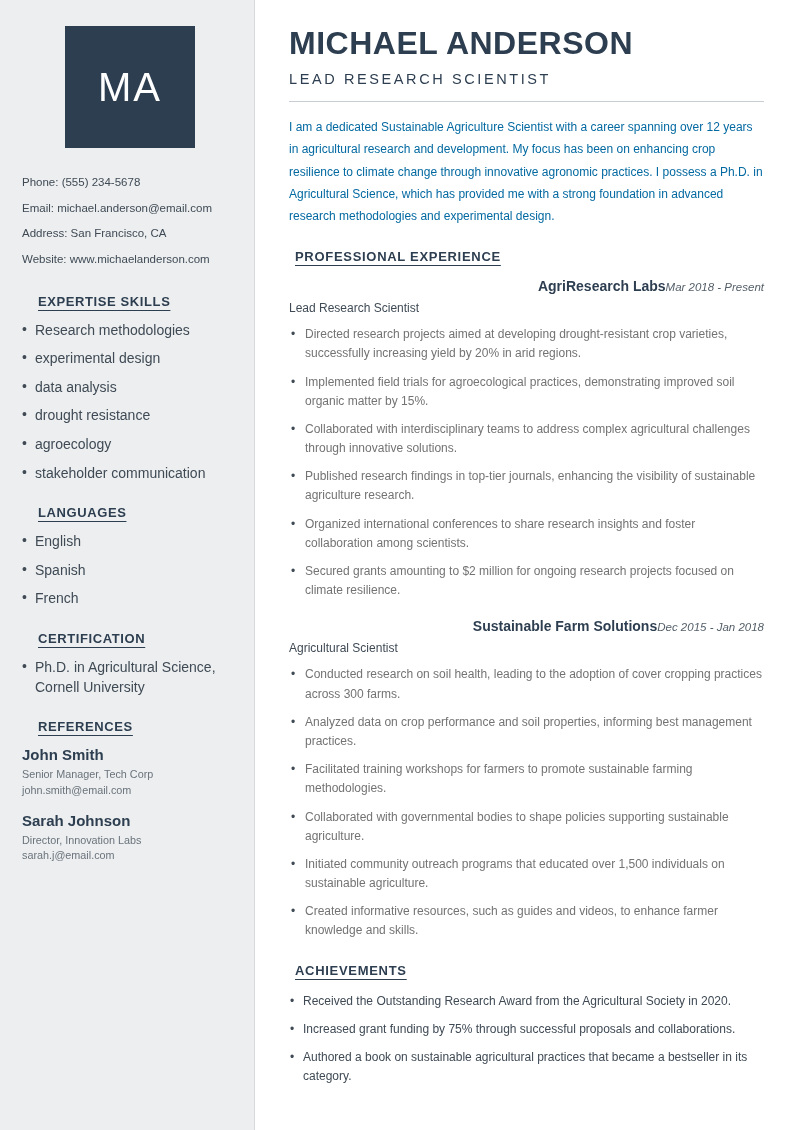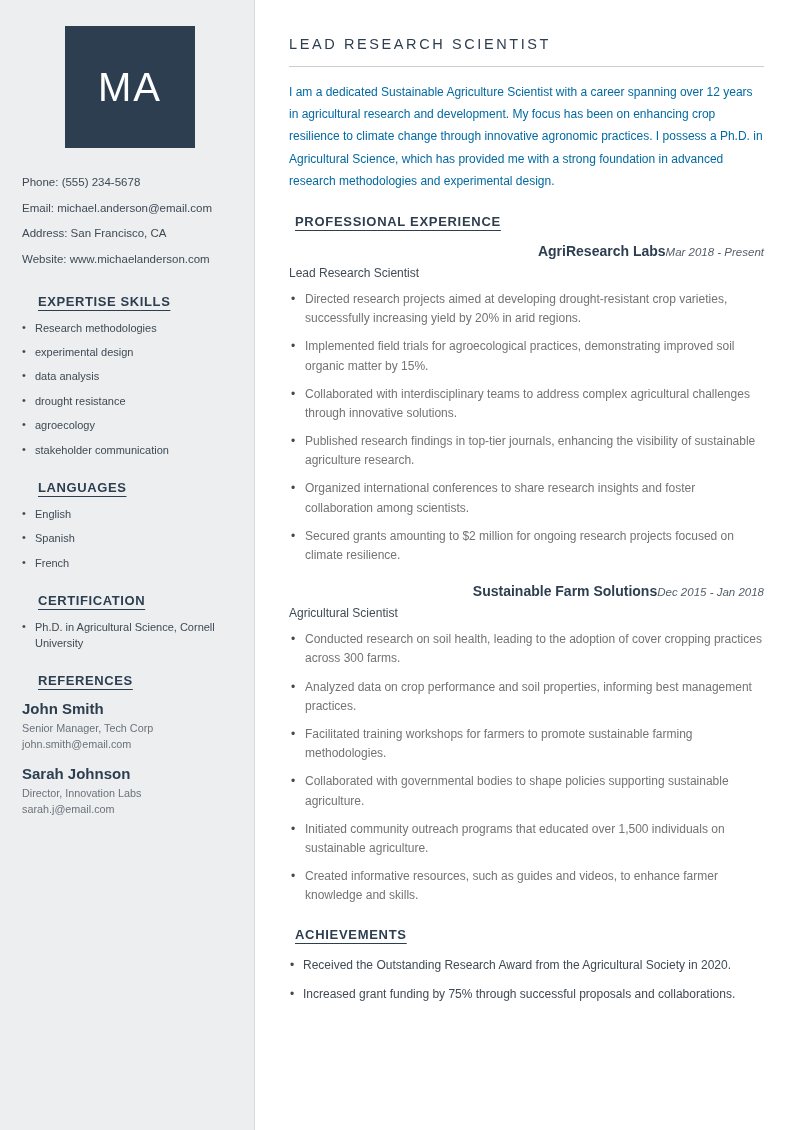--- a/index.html
+++ b/index.html
@@ -54,21 +54,21 @@
     font-weight: bold;
     color: #2d3e50;
     letter-spacing: 0.6px;
     text-decoration: underline;
     text-underline-offset: 4px;
     margin: 22px 0 12px 16px;
   }
   .side-heading:first-of-type { margin-top: 0; }
   ul.bullets { list-style: none; }
   ul.bullets li {
-    font-size: 11px;
+    font-size: 14px;
     color: #3f4a55;
     line-height: 1.4;
     margin-bottom: 9px;
     padding-left: 13px;
     position: relative;
   }
   ul.bullets li:before {
     content: "\2022";
     position: absolute;
     left: 0;
@@ -232,20 +232,21 @@
         <div class="ref-name">Sarah Johnson</div>
         <div class="ref-role">Director, Innovation Labs</div>
         <div class="ref-email">sarah.j@email.com</div>
       </div>
     </div>
 
   </aside>
 
   <main class="main">
 
+    <h1 class="name">MICHAEL ANDERSON</h1>
     <div class="title">LEAD RESEARCH SCIENTIST</div>
     <p class="summary">I am a dedicated Sustainable Agriculture Scientist with a career spanning over 12 years in agricultural research and development. My focus has been on enhancing crop resilience to climate change through innovative agronomic practices. I possess a Ph.D. in Agricultural Science, which has provided me with a strong foundation in advanced research methodologies and experimental design.</p>
 
     <h2 class="section-heading">PROFESSIONAL EXPERIENCE</h2>
 
     <div class="job">
       <div class="job-head">
         <span class="job-company">AgriResearch Labs</span>
         <span class="job-dates">Mar 2018 - Present</span>
       </div>
@@ -273,16 +274,17 @@
         <li>Collaborated with governmental bodies to shape policies supporting sustainable agriculture.</li>
         <li>Initiated community outreach programs that educated over 1,500 individuals on sustainable agriculture.</li>
         <li>Created informative resources, such as guides and videos, to enhance farmer knowledge and skills.</li>
       </ul>
     </div>
 
     <h2 class="section-heading">ACHIEVEMENTS</h2>
     <ul class="ach-bullets">
       <li>Received the Outstanding Research Award from the Agricultural Society in 2020.</li>
       <li>Increased grant funding by 75% through successful proposals and collaborations.</li>
+      <li>Authored a book on sustainable agricultural practices that became a bestseller in its category.</li>
     </ul>
 
   </main>
 </div>
 
 </body></html>

